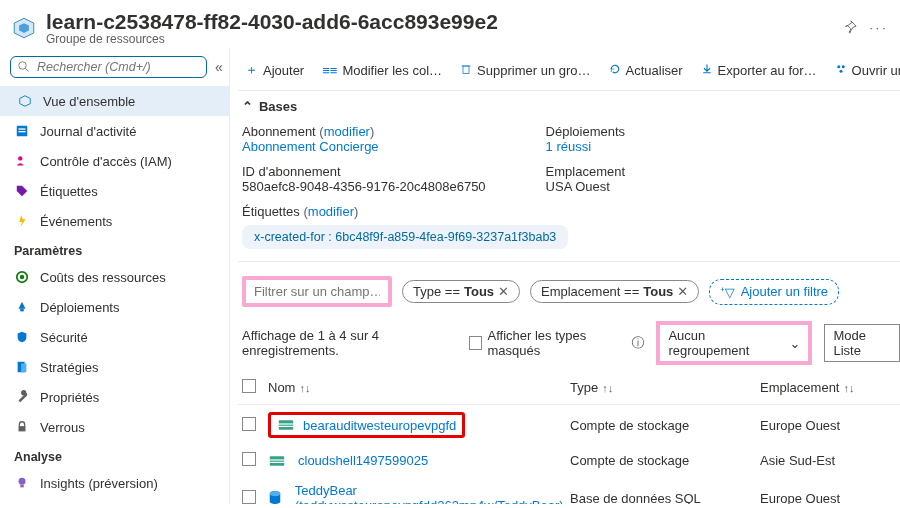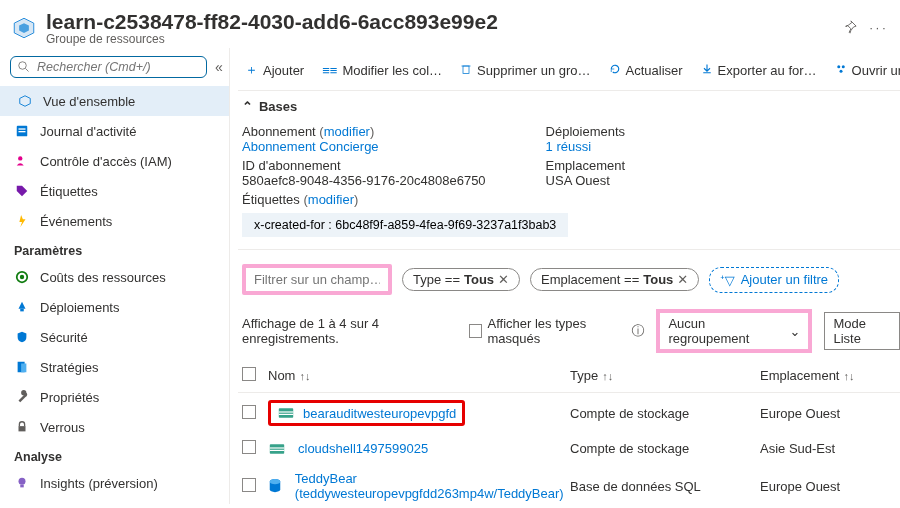--- a/index.html
+++ b/index.html
@@ -19,26 +19,26 @@
 .nav-item { display:flex; align-items:center; gap:10px; padding:7px 14px; cursor:pointer; font-size:13px; white-space:nowrap; }
 .nav-item.selected { background:#e3eef8; border-left:3px solid #e3eef8; }
 .nav-section { font-weight:600; padding:8px 14px 4px; font-size:12.5px; }
 .nav-icon { width:16px; height:16px; display:flex; align-items:center; justify-content:center; flex:0 0 16px; }
 .main { flex:1; padding: 6px 0 0 8px; overflow:auto; }
 .toolbar { display:flex; align-items:center; gap:4px; padding:4px 0 8px 0; border-bottom:1px solid #edebe9; white-space:nowrap; overflow:hidden; }
 .tb-btn { display:flex; align-items:center; gap:5px; padding:3px 7px; color:#323130; font-size:13px; cursor:pointer; }
 .tb-btn .ic { color:#0078d4; }
 .bases { display:flex; align-items:center; gap:6px; padding:8px 0 6px 4px; font-size:13px; font-weight:600; }
 .props { display:flex; gap:60px; padding:4px 0 0 4px; }
-.prop-col { display:flex; flex-direction:column; gap:4px; font-size:13px; }
+.prop-col { display:flex; flex-direction:column; gap:10px; font-size:13px; }
 .label { color:#323130; }
 .link { color:#0078d4; cursor:pointer; }
 .gray { color:#605e5c; }
 .tags { display:flex; gap:10px; padding:6px 0 0 4px; }
-.tag-pill { background:#edf3f8; padding:5px 12px; font-size:12.5px; color:#000000; border-radius:0; }
+.tag-pill { background:#edf3f8; padding:5px 12px; font-size:12.5px; color:#0369a1; border-radius:8px; }
 .sep { border-top:1px solid #edebe9; margin:12px 0 0 0; }
 .filters { display:flex; align-items:center; gap:10px; padding:14px 0 0 4px; }
 .filt-input { border:4px solid #f9a8d4; padding:4px 8px; font-size:13px; width:150px; border-radius:2px; color:#605e5c; }
 .pill { border:1px solid #8a8886; border-radius:12px; padding:3px 10px; font-size:13px; display:flex; align-items:center; gap:4px; }
 .pill .x { color:#605e5c; }
 .pill b { font-weight:700; }
 .addf { display:flex; align-items:center; gap:6px; color:#0078d4; border:1px dashed #0078d4; border-radius:12px; padding:3px 10px; font-size:13px; }
 .meta-row { display:flex; align-items:center; gap:12px; padding:14px 0 6px 4px; font-size:13px; }
 .chk { width:14px; height:14px; border:1px solid #8a8886; display:inline-block; }
 .select { border:4px solid #f9a8d4; padding:3px 8px; font-size:13px; width:170px; display:flex; justify-content:space-between; align-items:center; }

